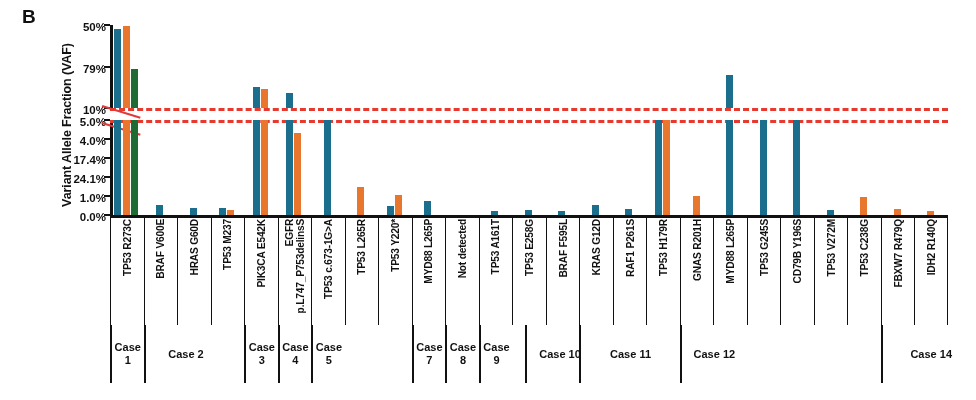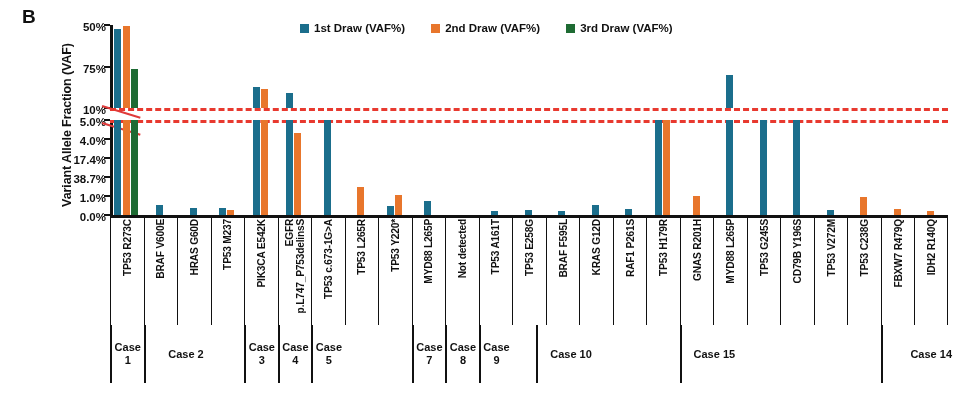--- a/index.html
+++ b/index.html
@@ -117,43 +117,29 @@
 </style>
 </head>
 <body>
 
 <div id="root">
 
   <div class="panel-letter">B</div>
 
   <div class="ytitle">Variant Allele Fraction (VAF)</div>
 
-  <div class="legend" id="legend">
-      <div class="lg-item">
-        <span class="lg-sw" style="background: rgb(27, 110, 140);"></span>
-        <span class="lg-tx">1st Draw (VAF%)</span>
-      </div>
-      <div class="lg-item">
-        <span class="lg-sw" style="background: rgb(232, 118, 44);"></span>
-        <span class="lg-tx">2nd Draw (VAF%)</span>
-      </div>
-      <div class="lg-item">
-        <span class="lg-sw" style="background: rgb(30, 107, 51);"></span>
-        <span class="lg-tx">3rd Draw (VAF%)</span>
-      </div>
-    </div>
 
   <div class="ylab-col" id="ylabels">
       <div class="ylab" style="top: -8px; width: 58px;">50%</div>
-      <div class="ylab" style="top: 33.5px; width: 58px;">75%</div>
+      <div class="ylab" style="top: 33.5px; width: 58px;">79%</div>
       <div class="ylab" style="top: 75px; width: 58px;">10%</div>
       <div class="ylab" style="top: 87px; width: 58px;">5.0%</div>
       <div class="ylab" style="top: 106px; width: 58px;">4.0%</div>
       <div class="ylab" style="top: 125px; width: 58px;">17.4%</div>
-      <div class="ylab" style="top: 144px; width: 58px;">38.7%</div>
+      <div class="ylab" style="top: 144px; width: 58px;">24.1%</div>
       <div class="ylab" style="top: 163px; width: 58px;">1.0%</div>
       <div class="ylab" style="top: 182px; width: 58px;">0.0%</div>
     </div>
 
   <div class="plot">
     <div class="up-pane" id="uppane">
       <div class="spine-up"></div>
     <div class="tick" style="top: -1px;"></div>
         <div class="tick" style="top: 40.5px;"></div>
         <div class="tick" style="top: 82px;"></div>
@@ -308,24 +294,27 @@
       </div>
       <div class="ccell" style="left: 301.68px; width: 33.52px;">
         <div class="ctxt">Case<br>7</div>
       </div>
       <div class="ccell" style="left: 335.2px; width: 33.52px;">
         <div class="ctxt">Case<br>8</div>
       </div>
       <div class="ccell" style="left: 368.72px; width: 33.52px;">
         <div class="ctxt">Case<br>9</div>
       </div>
-      <div class="ccell" style="left: 426px; width: 68px;">
+      <div class="ccell" style="left: 415px; width: 68px;">
         <div class="ctxt">Case 10</div>
       </div>
+      <div class="ccell" style="left: 469.28px; width: 100.56px;">
+        <div class="ctxt">Case 11</div>
+      </div>
       <div class="ccell" style="left: 569.84px; width: 67.04px;">
-        <div class="ctxt">Case 15</div>
+        <div class="ctxt">Case 12</div>
       </div>
       <div class="ccell" style="left: 770.96px; width: 100.56px;">
         <div class="ctxt">Case 14</div>
       </div>
     </div>
 
 </div>
 
 </body></html>

